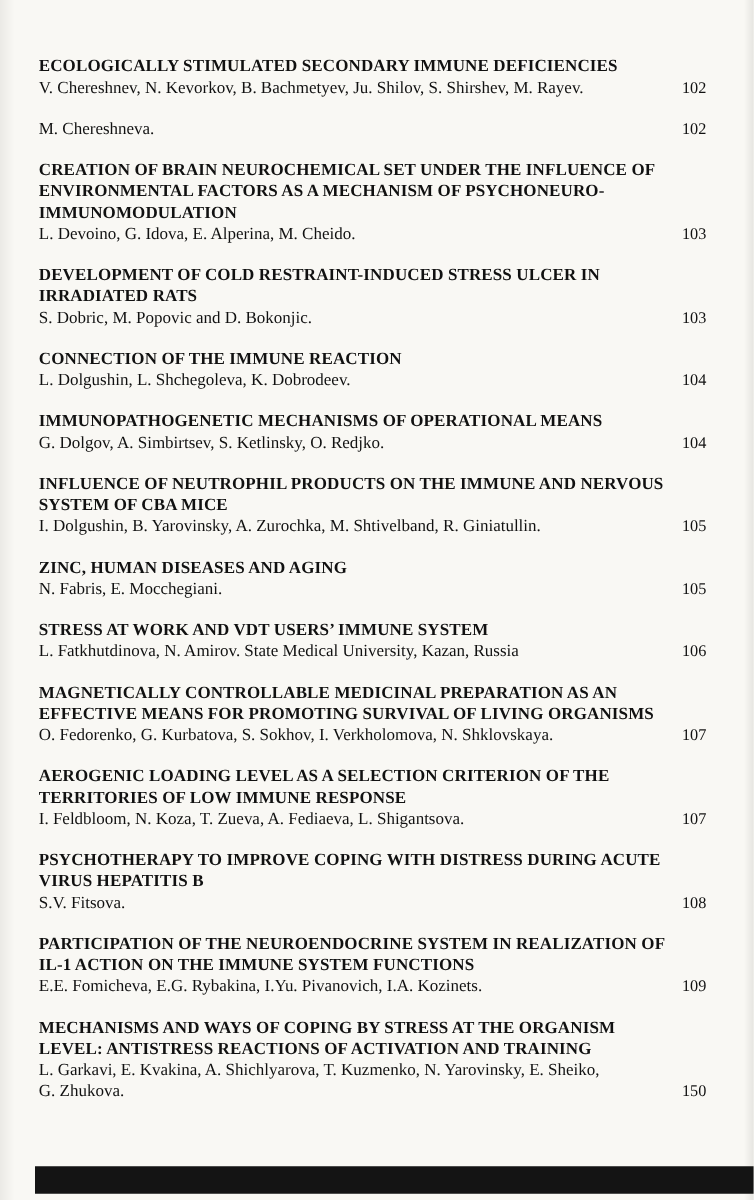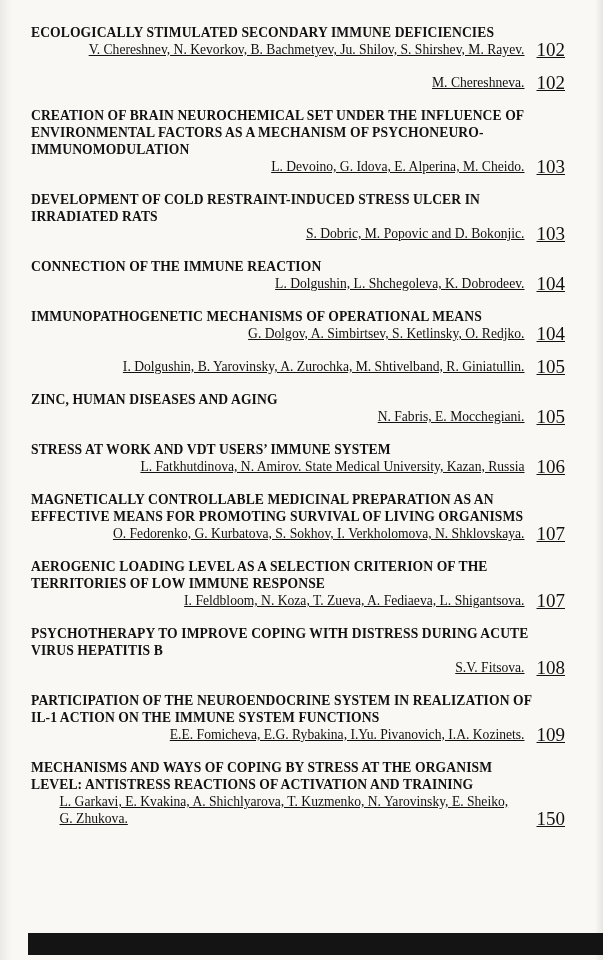--- a/index.html
+++ b/index.html
@@ -12,48 +12,47 @@
     background: #f9f8f4;
     font-family: "Liberation Serif", serif;
     color: #111;
     position: relative;
     overflow: hidden;
   }
   .page {
     position: absolute;
     inset: 0;
     box-sizing: border-box;
-    padding: 24px 38px 0 31px;
+    padding: 44px 38px 0 31px;
     background:
       linear-gradient(to right, rgba(0,0,0,0.06), rgba(0,0,0,0) 12px),
       linear-gradient(to left, rgba(0,0,0,0.08), rgba(0,0,0,0) 8px);
   }
   .entry {
     margin-bottom: 16px;
   }
   .title {
     font-weight: bold;
     font-size: 13.6px;
     line-height: 17px;
     max-width: 515px;
     letter-spacing: 0.1px;
   }
   .authors-row {
     display: flex;
-    justify-content: flex-end;
+    justify-content: space-between;
     align-items: flex-end;
-    text-decoration: underline;
   }
   .authors {
     font-size: 13.6px;
     line-height: 17px;
     max-width: 465px;
   }
   .pagenum {
-    font-size: 19px;
+    font-size: 13px;
     line-height: 17px;
     white-space: nowrap;
     padding-left: 12px;
   }
   .scan-bar {
     position: absolute;
     left: 28px;
     right: 0;
     bottom: 5px;
     height: 22px;
@@ -106,20 +105,21 @@
 
   <div class="entry">
     <div class="title">IMMUNOPATHOGENETIC MECHANISMS OF OPERATIONAL MEANS</div>
     <div class="authors-row">
       <span class="authors">G. Dolgov, A. Simbirtsev, S. Ketlinsky, O. Redjko.</span>
       <span class="pagenum">104</span>
     </div>
   </div>
 
   <div class="entry">
+    <div class="title">INFLUENCE OF NEUTROPHIL PRODUCTS ON THE IMMUNE AND NERVOUS SYSTEM OF CBA MICE</div>
     <div class="authors-row">
       <span class="authors">I. Dolgushin, B. Yarovinsky, A. Zurochka, M. Shtivelband, R. Giniatullin.</span>
       <span class="pagenum">105</span>
     </div>
   </div>
 
   <div class="entry">
     <div class="title">ZINC, HUMAN DISEASES AND AGING</div>
     <div class="authors-row">
       <span class="authors">N. Fabris, E. Mocchegiani.</span>

